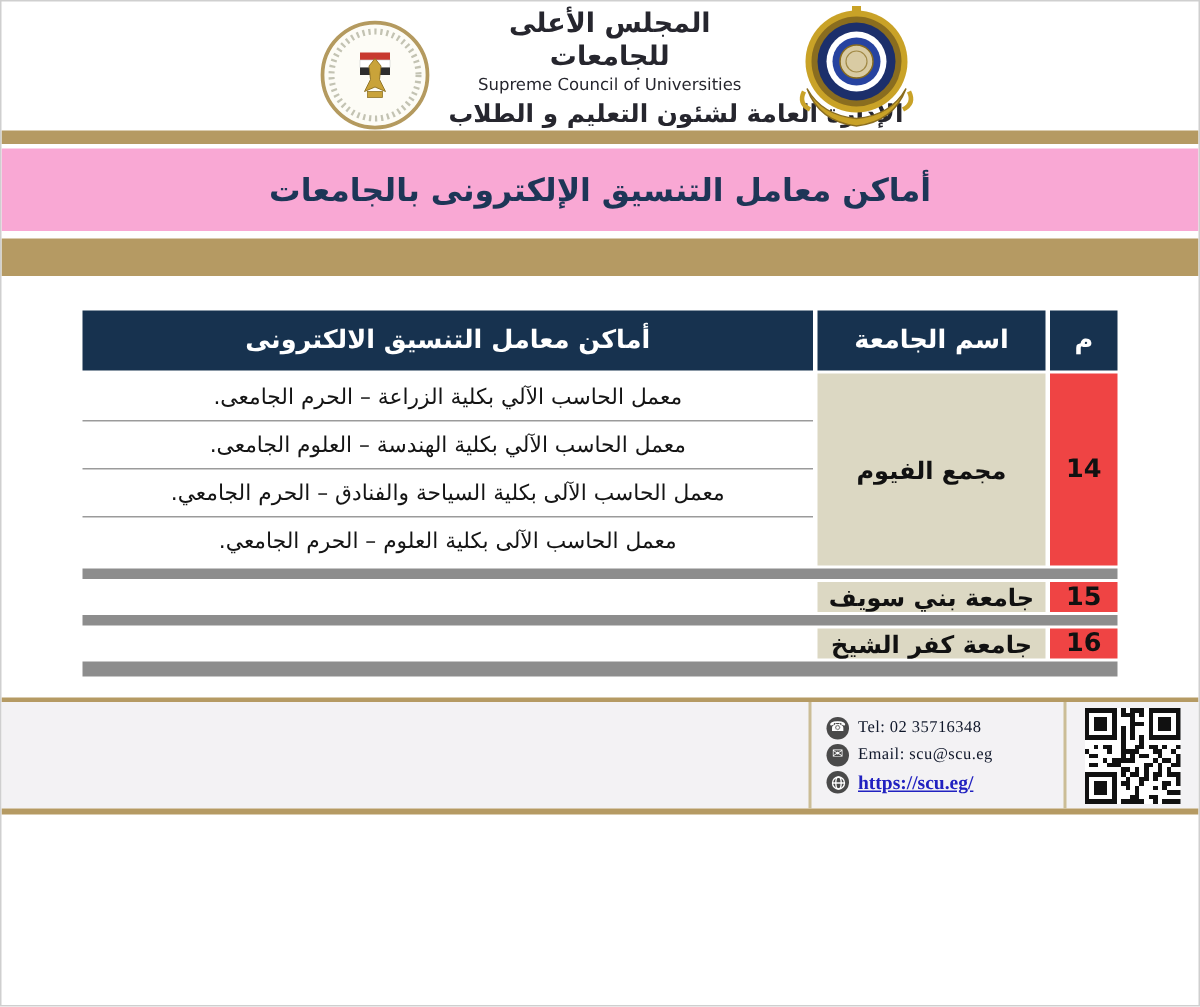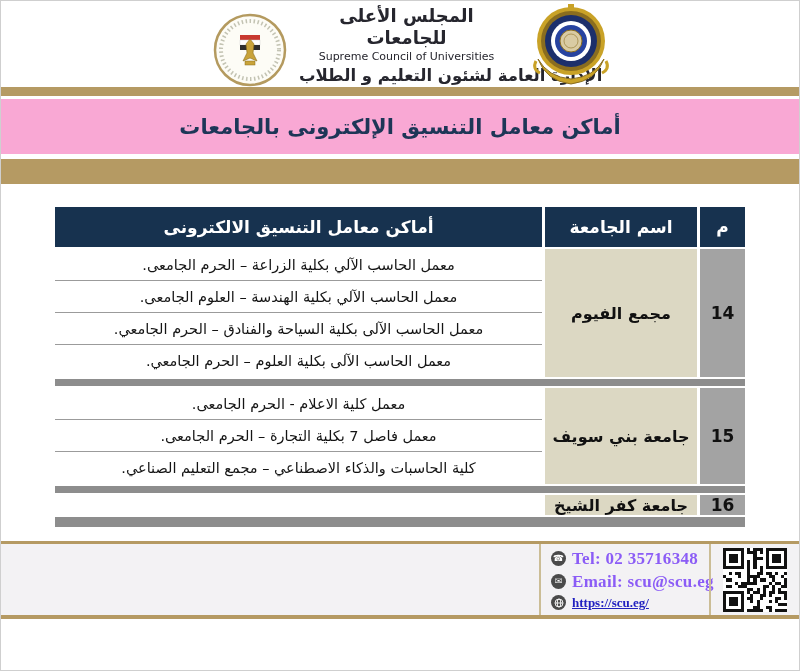--- a/index.html
+++ b/index.html
@@ -24,38 +24,38 @@
 
   
   .table-wrap { width:690px; margin:23px auto 0; direction:rtl; }
   .thead { display:flex; height:40px; column-gap:3px; margin-bottom:2px; }
   .th { background:#17324f; color:#ffffff; font-weight:bold; font-size:17px; display:flex; align-items:center; justify-content:center; }
   .th-num { width:45px; }
   .th-name { width:152px; }
   .th-labs { flex:1; }
 
   .table-group { display:flex; column-gap:3px; }
-  .col-num { width:45px; background:#a3a3a3; display:flex; align-items:center; justify-content:center; font-weight:bold; font-size:17px; color:#111; }
+  .col-num { width:45px; background:#ef4444; display:flex; align-items:center; justify-content:center; font-weight:bold; font-size:17px; color:#111; }
   .col-name { width:152px; background:#dcd8c3; display:flex; align-items:center; justify-content:center; font-weight:bold; font-size:16px; color:#111; }
   .col-labs { flex:1; display:flex; flex-direction:column; background:#ffffff; }
   .lab-row { height:32px; display:flex; align-items:center; justify-content:center; font-size:14.5px; color:#141414; border-bottom:1.5px solid #9b9b9b; padding:0 6px; }
   .lab-row:last-child { border-bottom:none; }
   .group-sep { height:7px; background:#8d8d8d; margin:2px 0; }
   .table-end-bar { height:10px; background:#8d8d8d; margin-top:2px; }
 
   
   .footer { margin-top:14px; }
   .footer-line-top { height:3px; background:#b59a63; }
   .footer-line-bot { height:4px; background:#b59a63; }
   .footer-band { height:71px; background:#f3f2f4; display:flex; }
   .footer-empty { width:540px; border-right:2px solid #cbbd96; }
   .footer-contact { width:168px; display:flex; flex-direction:column; justify-content:center; gap:3px; padding:0 4px 0 10px; }
   .contact-row { display:flex; align-items:center; gap:6px; }
   .icon-circle { width:15px; height:15px; border-radius:50%; background:#4a4a4a; color:#fff; display:flex; align-items:center; justify-content:center; font-size:9px; line-height:1; flex:0 0 auto; }
-  .contact-text { font-family:"Liberation Serif", serif; font-weight:bold; font-size:17px; color:#8b5cf6; letter-spacing:0.3px; white-space:nowrap; }
+  .contact-text { font-family:"Liberation Serif", serif; font-weight:normal; font-size:11px; color:#0f172a; letter-spacing:0.3px; white-space:nowrap; }
   .url-link { font-family:"Liberation Serif", serif; font-weight:bold; font-size:13px; color:#2121c0; text-decoration:underline;text-align:right; }
   .footer-qr { flex:1; border-left:2px solid #cbbd96; display:flex; align-items:center; justify-content:center; }
 </style>
 </head>
 <body>
 
 <div class="page">
 
   <div class="header">
 
@@ -111,25 +111,20 @@
             <div class="lab-row">معمل الحاسب الآلي بكلية الزراعة – الحرم الجامعى.</div>
             <div class="lab-row">معمل الحاسب الآلي بكلية الهندسة – العلوم الجامعى.</div>
             <div class="lab-row">معمل الحاسب الآلى  بكلية السياحة والفنادق – الحرم الجامعي.</div>
             <div class="lab-row">معمل الحاسب الآلى بكلية العلوم – الحرم الجامعي.</div>
           </div>
         </div>
         <div class="group-sep"></div>
         <div class="table-group">
           <div class="col-num">15</div>
           <div class="col-name">جامعة بني سويف</div>
-          <div class="col-labs">
-            <div class="lab-row">معمل كلية الاعلام  - الحرم الجامعى.</div>
-            <div class="lab-row">معمل فاصل 7 بكلية التجارة – الحرم الجامعى.</div>
-            <div class="lab-row">كلية الحاسبات والذكاء الاصطناعي – مجمع التعليم الصناعي.</div>
-          </div>
         </div>
         <div class="group-sep"></div>
         <div class="table-group">
           <div class="col-num">16</div>
           <div class="col-name">جامعة كفر الشيخ</div>
         </div>
         <div class="table-end-bar"></div>
       </div>
   </div>
 

